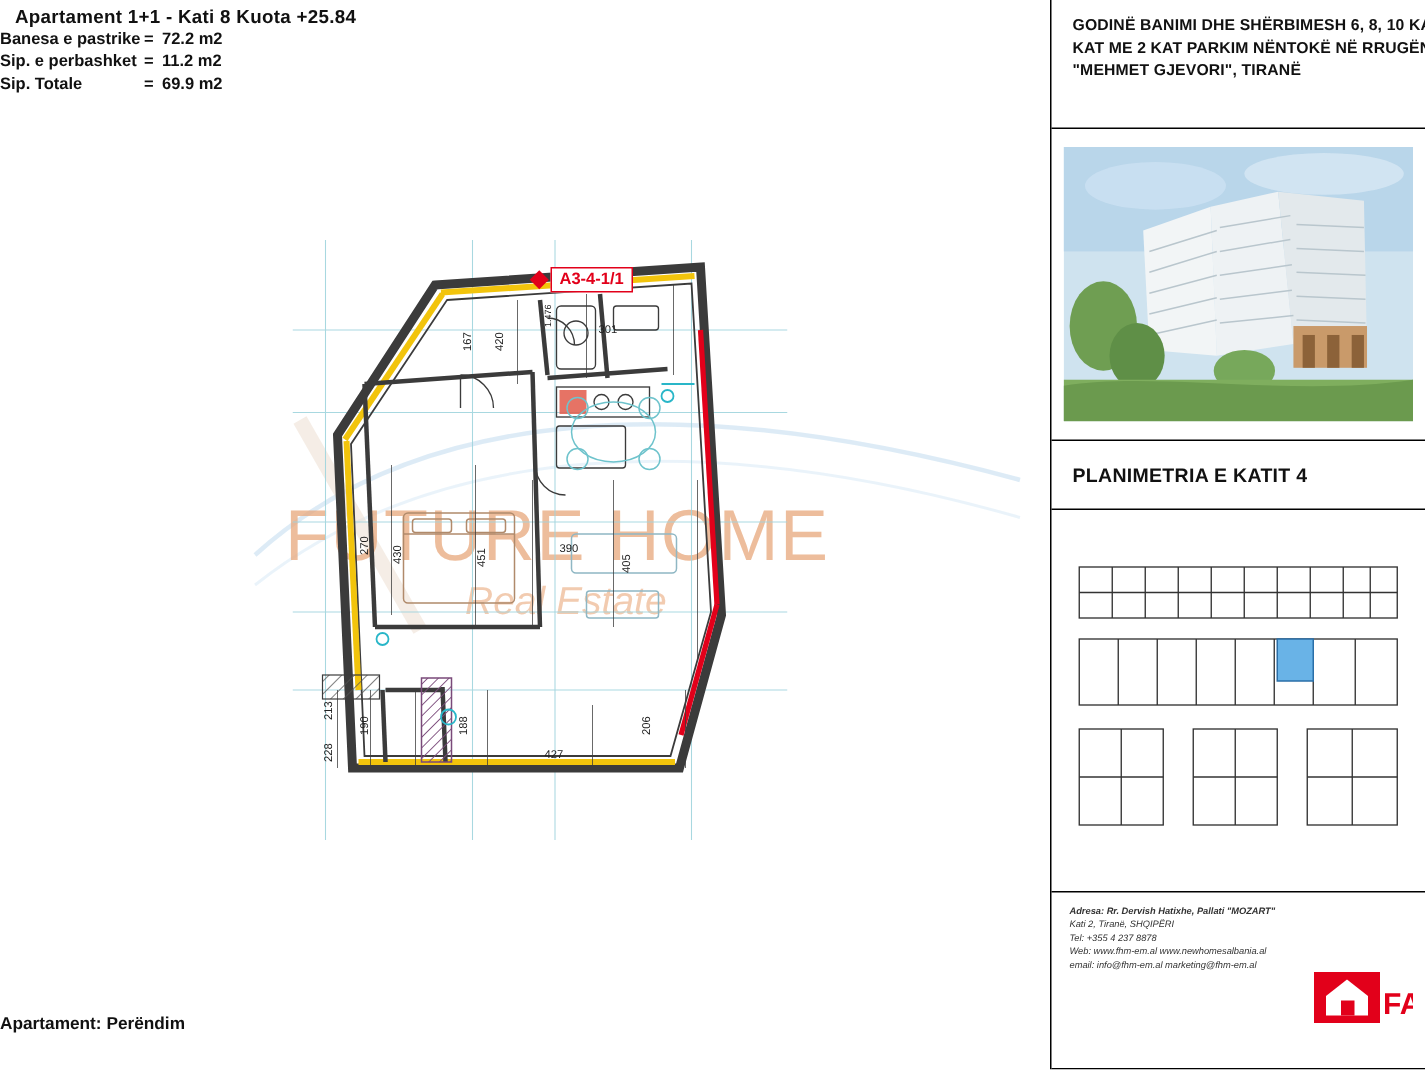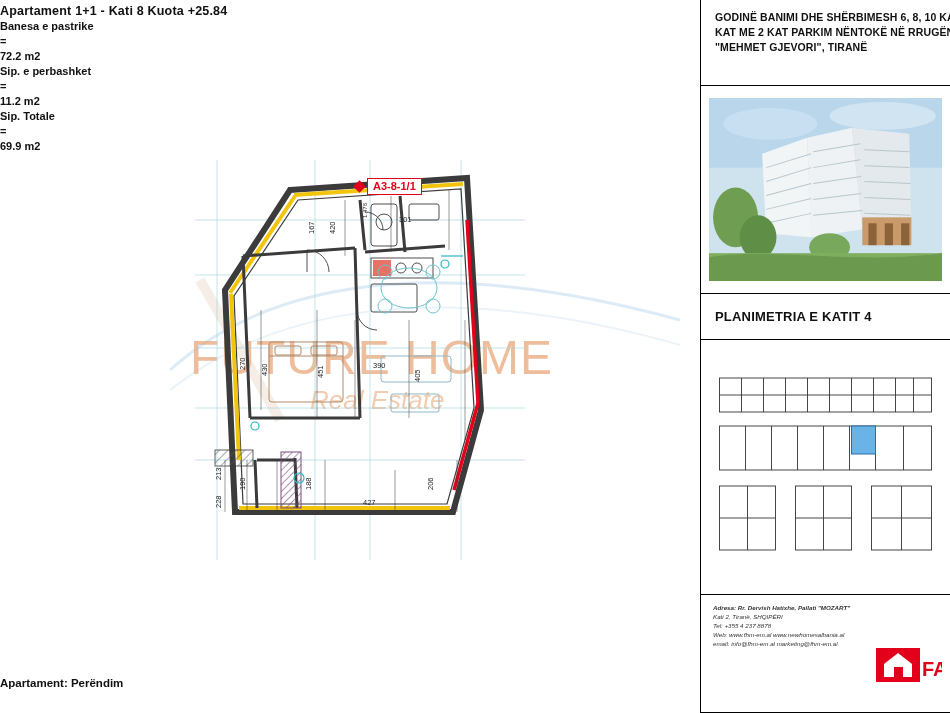--- a/index.html
+++ b/index.html
@@ -35,27 +35,27 @@
     left: 0; top: 4px;
     width: 330px;
     font-size: 11px;
     line-height: 15px;
   }
   .title-main {
     font-weight: bold;
     font-size: 12.5px;
     letter-spacing: .2px;
     white-space: nowrap;
+    margin-left: 10px;
   }
   .title-row {
     display: flex;
     font-size: 11px;
     font-weight: bold;
     white-space: nowrap;
-    flex-direction: column;
   }
   .title-row .lbl { width: 96px; }
   .title-row .eq { width: 12px; }
   .title-row .val { }
 
   .orient {
     position: absolute;
     left: 0; bottom: 24px;
     font-size: 11.5px;
     font-weight: bold;
@@ -368,21 +368,21 @@
           <text x="26" y="348" transform="rotate(-90 26,348)">228</text>
           <text x="50" y="330" transform="rotate(-90 50,330)">190</text>
           <text x="116" y="330" transform="rotate(-90 116,330)">188</text>
           <text x="168" y="345">427</text>
           <text x="238" y="330" transform="rotate(-90 238,330)">206</text>
         </g>
       </svg>
 
       <div class="tag">
         <span class="tag-dot"></span>
-        <span class="tag-box">A3-8-1/1</span>
+        <span class="tag-box">A3-4-1/1</span>
       </div>
     </div>
   </div>
 
   <div class="right-pane">
 
     <div class="rp-box rp-head">
       <div>GODINË BANIMI DHE SHËRBIMESH 6, 8, 10 KATE</div>
       <div>KAT ME 2 KAT PARKIM NËNTOKË NË RRUGËN</div>
       <div>"MEHMET GJEVORI", TIRANË</div>

